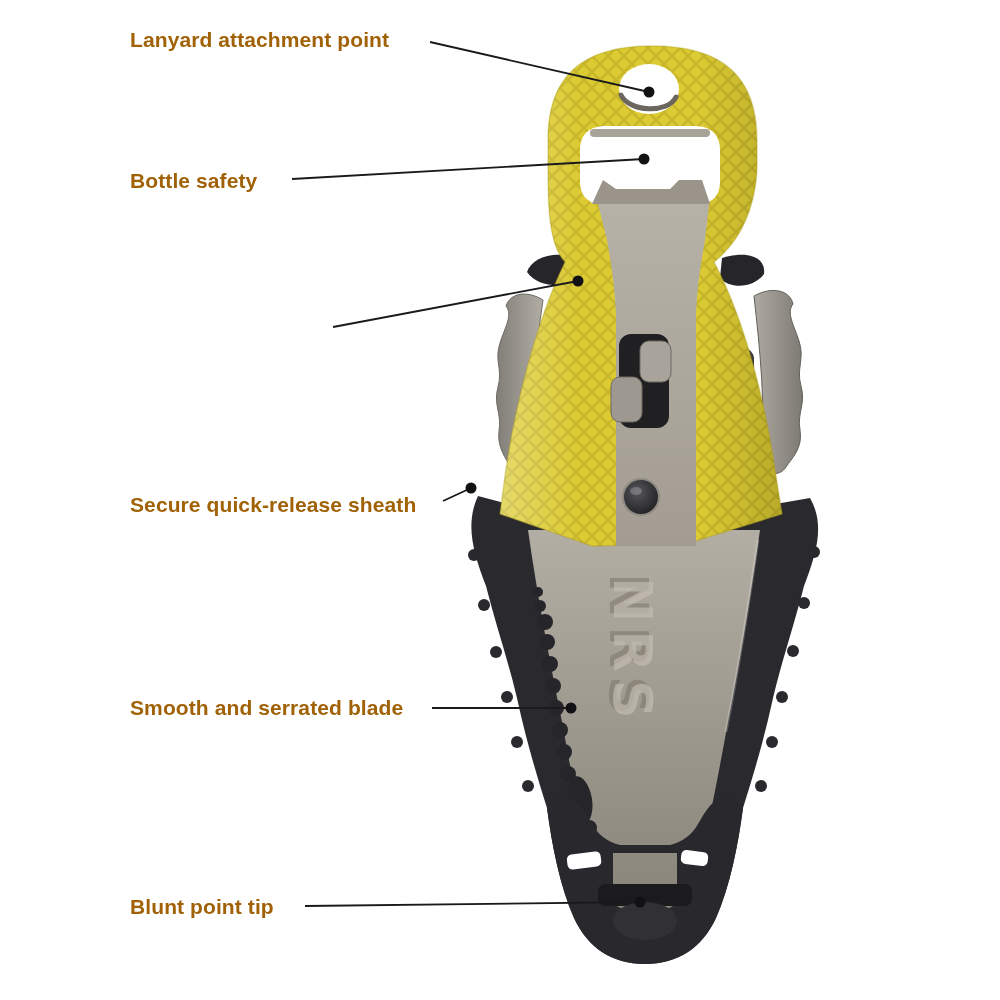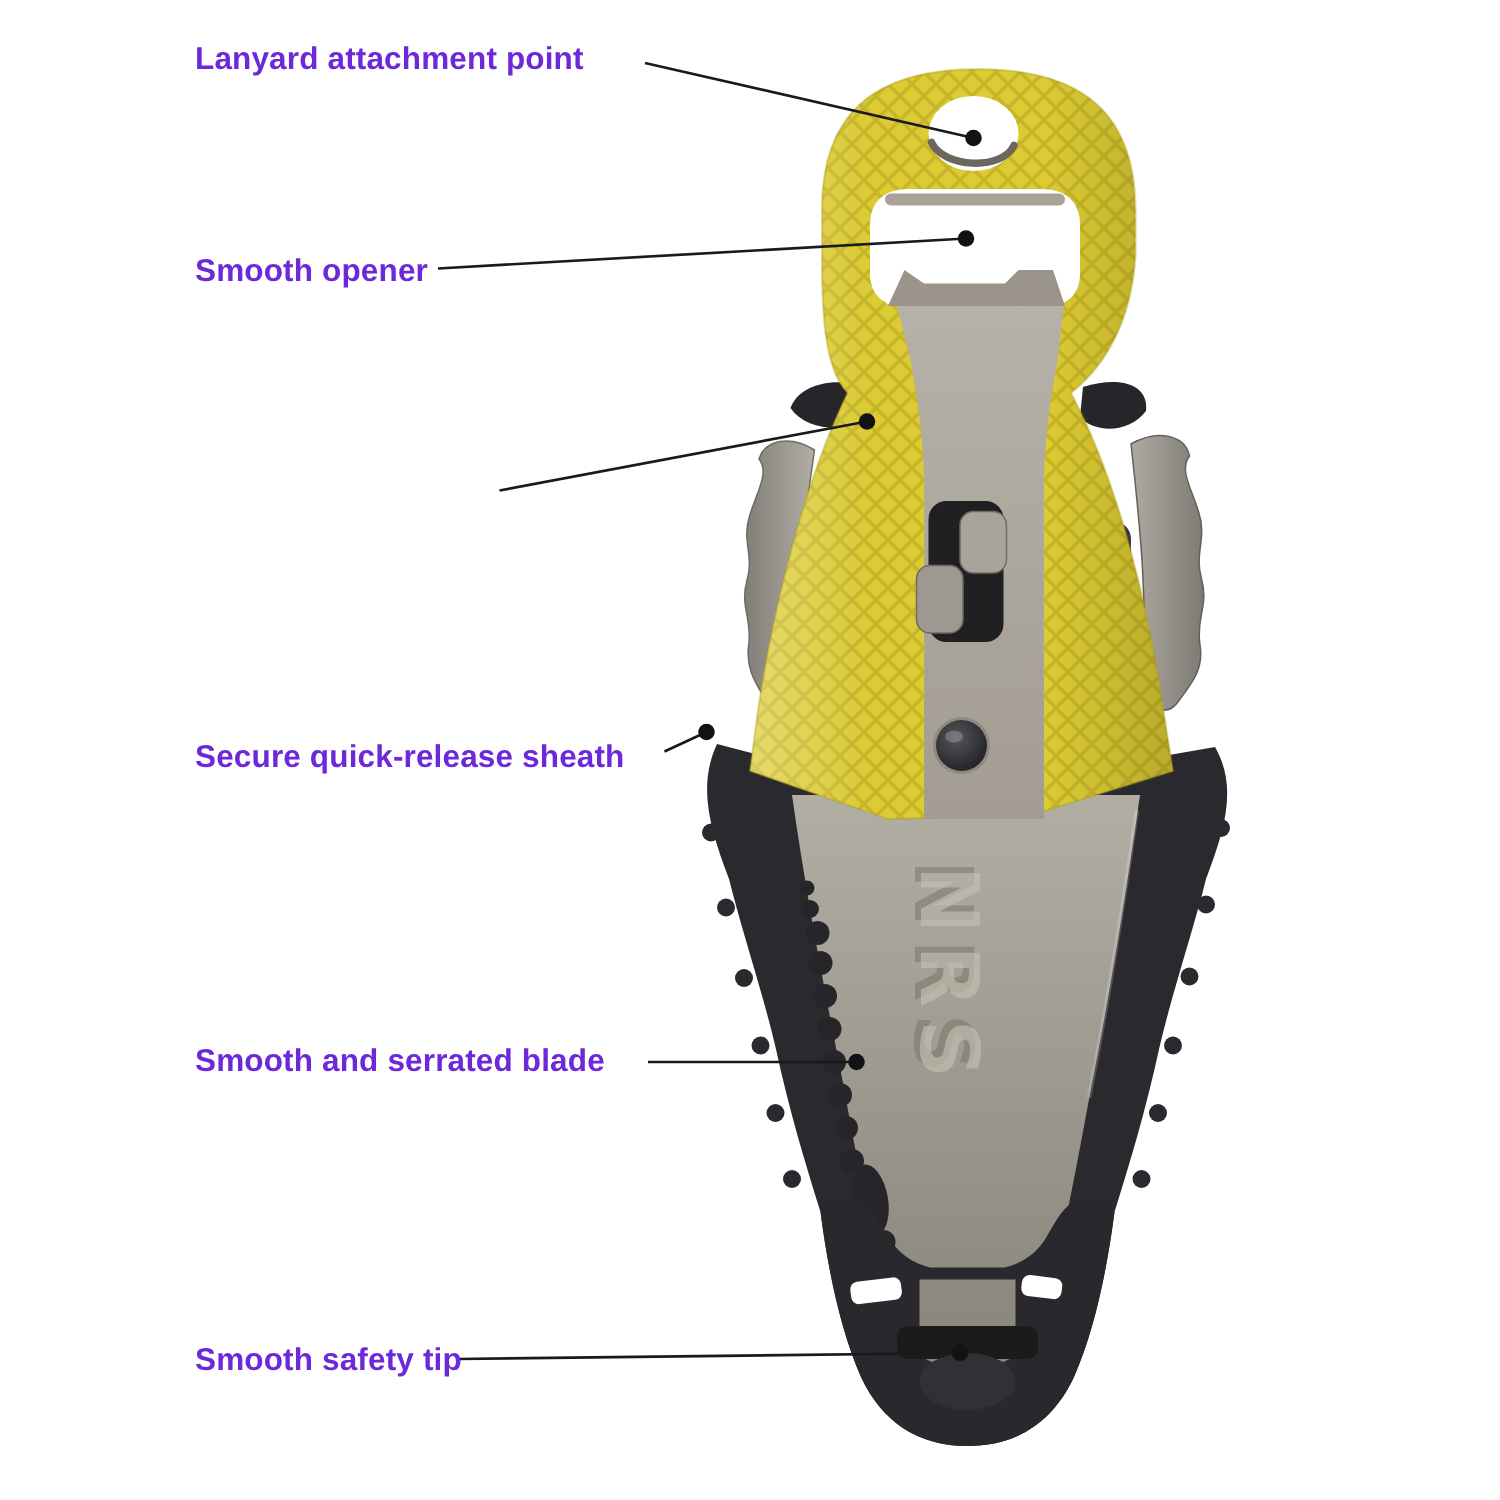--- a/index.html
+++ b/index.html
@@ -3,21 +3,21 @@
 <meta charset="utf-8">
 <style>
   html,body{margin:0;padding:0;background:#fff;}
   .canvas{
     position:relative;width:1000px;height:1000px;background:#ffffff;
     font-family:"Liberation Sans", sans-serif;overflow:hidden;
   }
   .canvas svg{position:absolute;left:0;top:0;}
   .label{
     position:absolute;left:130px;
-    font-size:21px;font-weight:700;color:#6d28d9;line-height:26px;
+    font-size:21px;font-weight:700;color:#a16207;line-height:26px;
     letter-spacing:.1px;white-space:nowrap;
   }
 </style>
 </head>
 <body>
 
 <div class="canvas">
 
   <svg width="1000" height="1000" viewBox="0 0 1000 1000">
     <defs>
@@ -190,17 +190,17 @@
           <circle cx="571" cy="708" r="5.5" fill="#121214" stroke="none"></circle>
       </g>
       <g>
         <line x1="305" y1="906" x2="640" y2="902"></line>
           <circle cx="640" cy="902" r="5.5" fill="#121214" stroke="none"></circle>
       </g>
     </g>
   </svg>
 
   <div class="label" style="top:27px">Lanyard attachment point</div>
-  <div class="label" style="top:168px">Smooth opener</div>
+  <div class="label" style="top:168px">Bottle safety</div>
   <div class="label" style="top:492px">Secure quick-release sheath</div>
   <div class="label" style="top:695px">Smooth and serrated blade</div>
-  <div class="label" style="top:894px">Smooth safety tip</div>
+  <div class="label" style="top:894px">Blunt point tip</div>
 </div>
 
 </body></html>

